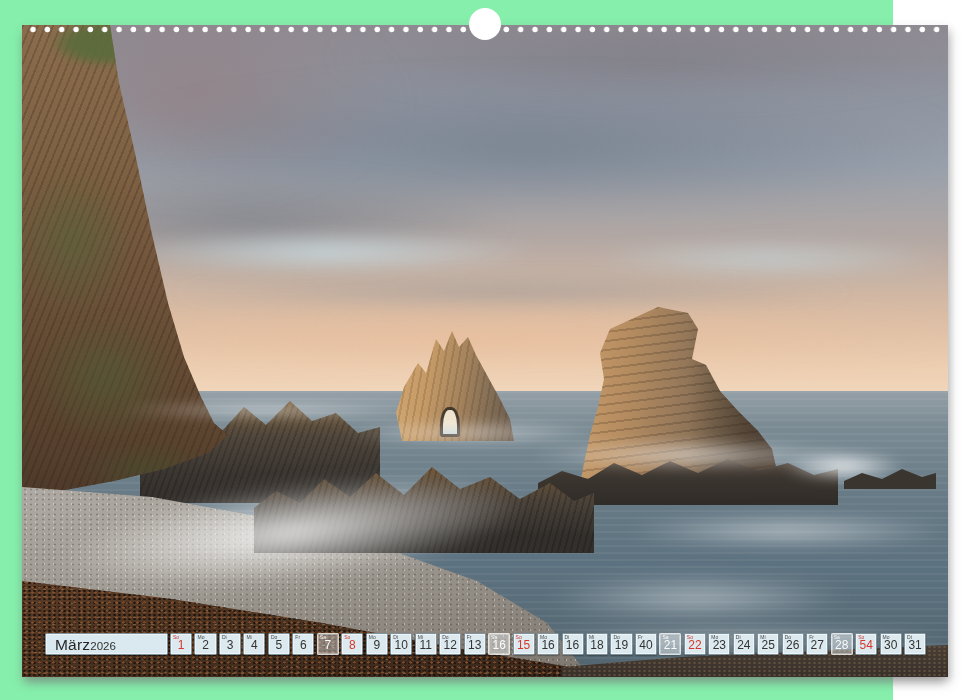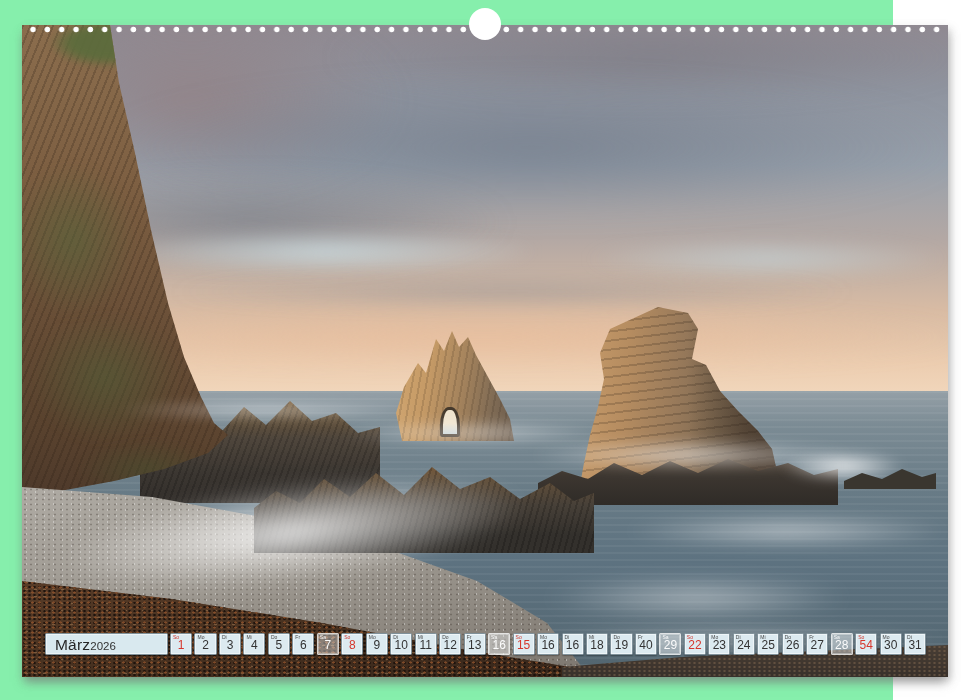--- a/index.html
+++ b/index.html
@@ -271,21 +271,21 @@
           <div class="day-cell weekday">
             <span class="wd">Do</span>
             <span class="num">19</span>
           </div>
           <div class="day-cell weekday">
             <span class="wd">Fr</span>
             <span class="num">40</span>
           </div>
           <div class="day-cell saturday">
             <span class="wd">Sa</span>
-            <span class="num">29</span>
+            <span class="num">21</span>
           </div>
           <div class="day-cell sunday">
             <span class="wd">So</span>
             <span class="num">22</span>
           </div>
           <div class="day-cell weekday">
             <span class="wd">Mo</span>
             <span class="num">23</span>
           </div>
           <div class="day-cell weekday">

